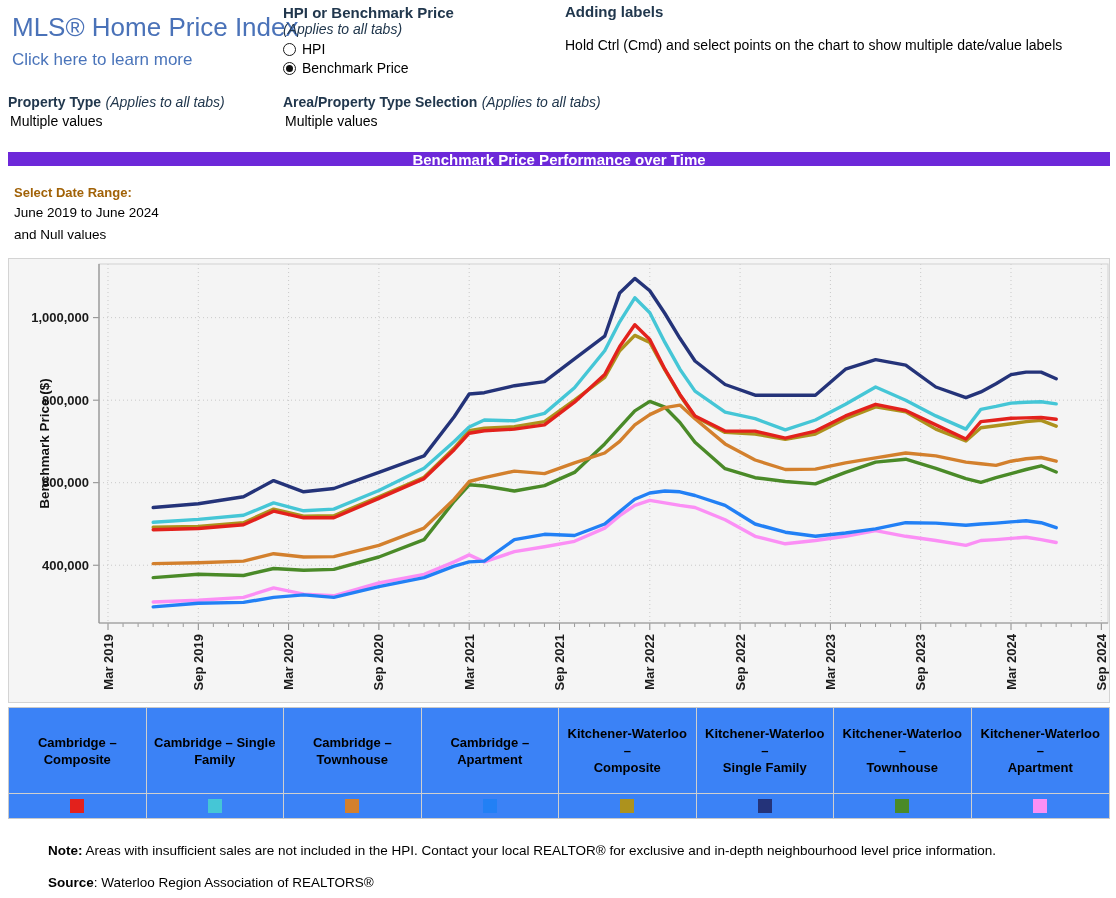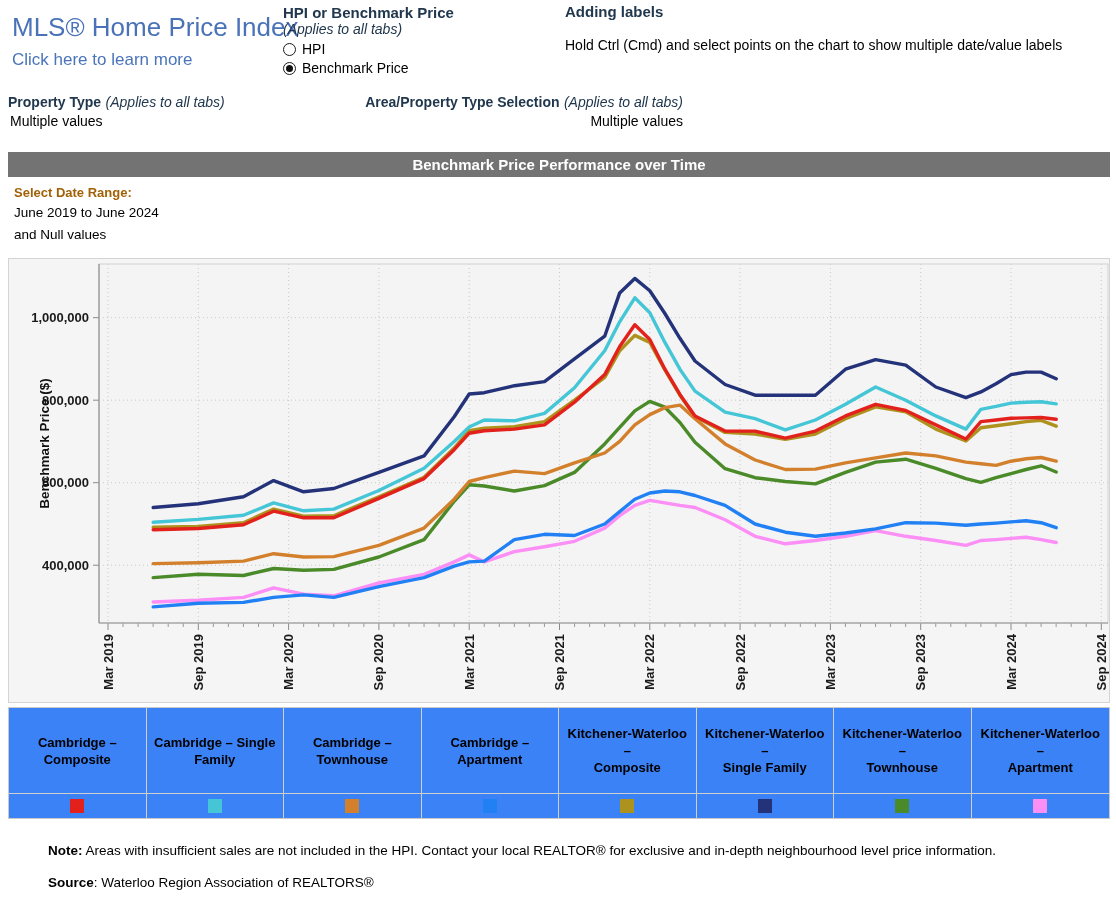--- a/index.html
+++ b/index.html
@@ -22,24 +22,24 @@
   .radio { width:13px; height:13px; border:1.5px solid #1a1a1a; border-radius:50%; background:#fff;
            display:inline-block; position:relative; flex:0 0 auto; }
   .radio.selected::after { content:""; position:absolute; left:2px; top:2px; right:2px; bottom:2px;
            background:#111; border-radius:50%; }
   .radio-label { font-size:14px; margin-left:6px; }
 
   .adding-block { left:565px; top:3px; width:545px; }
   .adding-instruction { margin-top:17px; font-size:14px; color:#000; }
 
   .pt-block { left:8px; top:93px; width:270px; }
-  .aps-block { left:283px; top:93px; width:400px;text-align:right; }
+  .aps-block { left:283px; top:93px; width:400px; }
   .ctl-row2-value { margin-top:2px; padding-left:2px; }
 
-  .title-bar { left:8px; top:152px; width:1102px; height:25px; background:#737373;
+  .title-bar { left:8px; top:152px; width:1102px; height:14px; background:#6d28d9;
                display:flex; align-items:center; justify-content:center; }
   .title-bar-text { color:#fff; font-size:15px; font-weight:bold; }
 
   .date-range { left:14px; top:185px; }
   .date-range-label { font-size:13px; font-weight:bold; color:#a16207; }
   .date-range-lines { font-size:13.5px; color:#000; white-space:pre-line; margin-top:2px; line-height:22px; }
 
   .chart-box { left:8px; top:258px; width:1102px; height:445px; border:1px solid #d4d4d4; background:#f5f5f5; }
 
   .legend { left:8px; top:707px; width:1102px; height:112px; border:1px solid #c9c9c9; background:#3b82f6; }

